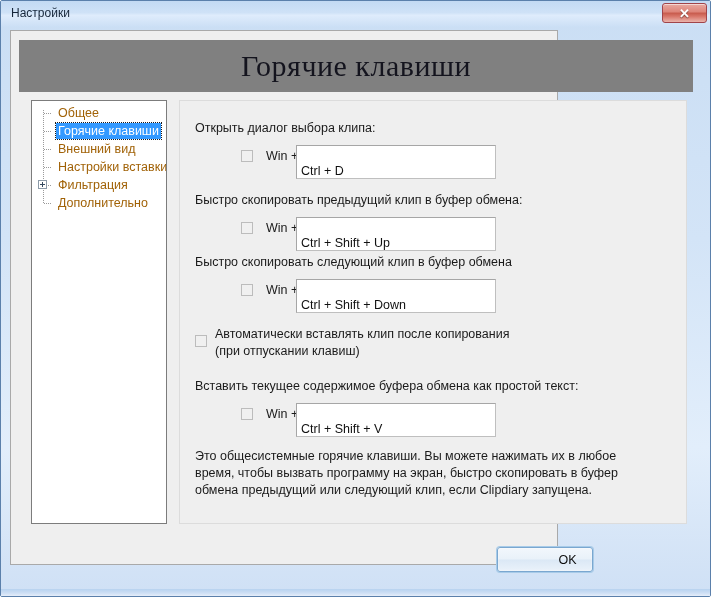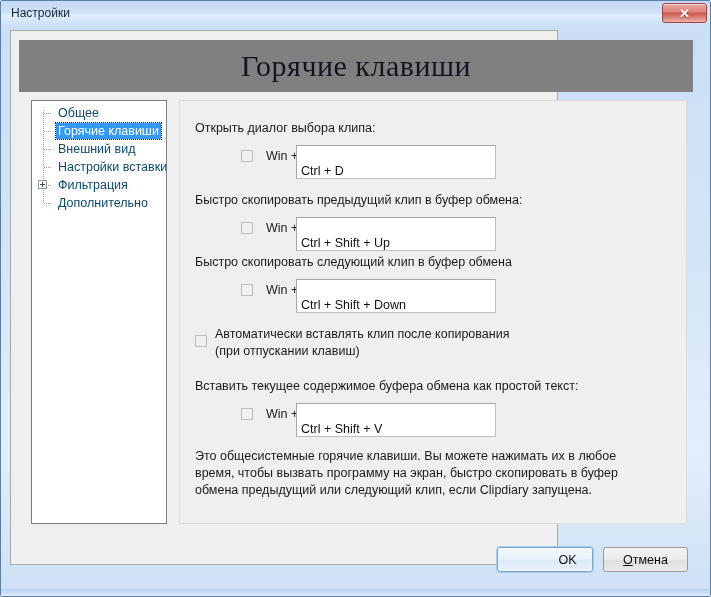--- a/index.html
+++ b/index.html
@@ -156,21 +156,21 @@
   }
   .tree-plus::after {
     content: "";
     position: absolute;
     left: 3px; top: 1px;
     width: 1px; height: 5px;
     background: #34495e;
   }
   .tree-label {
     font-size: 12.5px;
-    color: #0c4a6e;
+    color: #a16207;
     padding: 0 2px;
     line-height: 16px;
   }
   .tree-row.selected .tree-label {
     background: #3399ff;
     color: #ffffff;
     outline: 1px dotted #1a1a1a;
     outline-offset: 0px;
   }
 
@@ -425,18 +425,15 @@
       </div>
 
       <div class="description" style="top:347px;">Это общесистемные горячие клавиши. Вы можете нажимать их в любое время, чтобы вызвать программу на экран, быстро скопировать в буфер обмена предыдущий или следующий клип, если Clipdiary запущена.</div>
 
     </div>
   </div>
 
   <div class="btn default btn-ok">
     <span>OK</span>
   </div>
-  <div class="btn btn-cancel">
-    <span><span class="accel">О</span><span>тмена</span></span>
-  </div>
 
   <div class="bottom-strip"></div>
 </div>
 
 </body></html>

